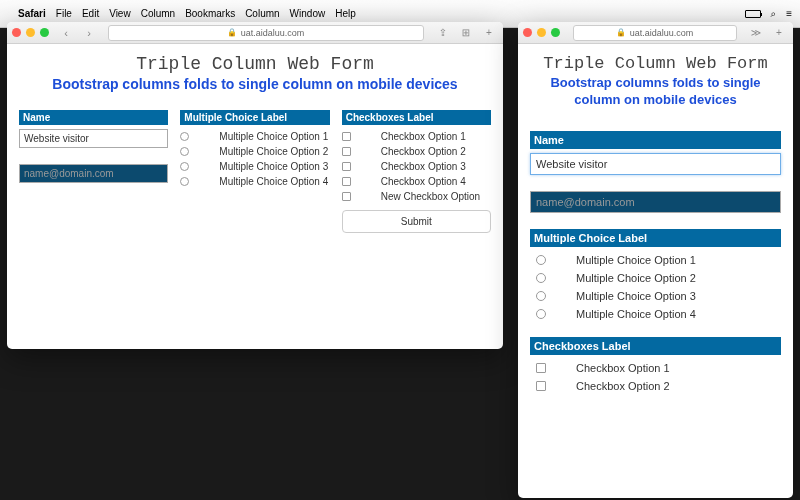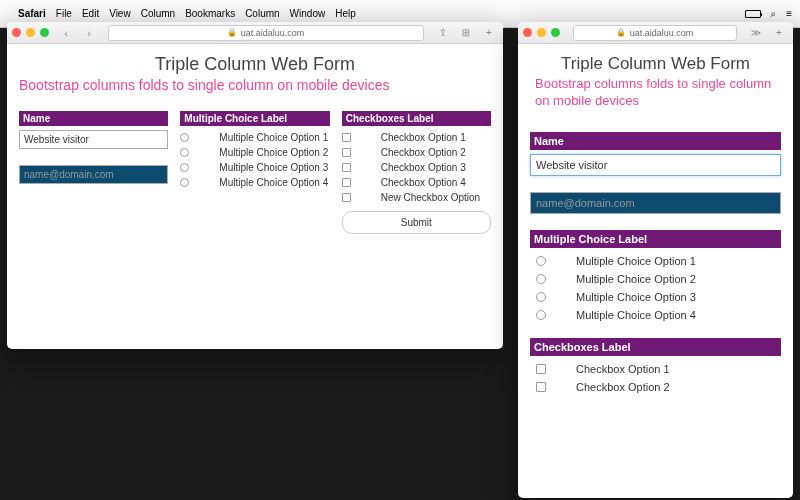--- a/index.html
+++ b/index.html
@@ -28,38 +28,38 @@
     .dot.green { background: #28ca42; }
     
     .nav-row { display: flex; align-items: center; gap: 5px; flex: 1; margin-left: 8px; }
     .nav-btn { width: 18px; height: 15px; color: #888; font-size: 11px; display: flex; align-items: center; justify-content: center; }
     .addr { flex: 1; background: #fff; border: 1px solid #ccc; border-radius: 3px; height: 16px; font-size: 9px; color: #666; display: flex; align-items: center; justify-content: center; margin: 0 5px; }
     .addr .lock { margin-right: 3px; font-size: 8px; }
     .tb-btn { width: 18px; height: 15px; color: #888; font-size: 10px; display: flex; align-items: center; justify-content: center; }
     
     
     .page { padding: 10px 12px; font-size: 10px; color: #333; height: calc(100% - 22px); overflow: hidden; }
-    .page h1 { font-size: 18px; font-weight: 300; text-align: center; color: #444; margin-bottom: 2px; }
-    .page h2 { font-size: 14px; font-weight: 400; text-align: left; color: #ec4899; margin-bottom: 18px; }
+    .page h1 { font-size: 18px; font-weight: 300; text-align: center; color: #444; margin-bottom: 2px; font-family: Liberation Mono, monospace; }
+    .page h2 { font-size: 14px; font-weight: 700; text-align: center; color: #1d4ed8; margin-bottom: 18px; }
     
     .form-3col { display: flex; gap: 12px; }
     .col { flex: 1; }
     
-    .section-label { background: #701a75; color: #fff; font-size: 10px; font-weight: 600; padding: 2px 4px; margin-bottom: 4px; }
+    .section-label { background: #0369a1; color: #fff; font-size: 10px; font-weight: 600; padding: 2px 4px; margin-bottom: 4px; }
     
     .text-input { width: 100%; border: 1px solid #aaa; padding: 3px 4px; font-size: 10px; margin-bottom: 16px; background: #fff; }
     .text-input.focused { border: 1px solid #6faee8; box-shadow: 0 0 3px rgba(111,174,232,0.6); }
     .text-input.placeholder { color: #999; background: #0c4a6e; }
     
     .option-row { display: flex; align-items: center; font-size: 10px; color: #333; padding: 2px 0; gap: 26px; }
     .radio, .checkbox { width: 9px; height: 9px; border: 1px solid #999; margin-right: 4px; flex-shrink: 0; background: #fff; }
     .radio { border-radius: 50%; }
     .checkbox { border-radius: 1px; }
     
-    .submit-btn { width: 100%; border: 1px solid #ccc; background: #fff; text-align: center; padding: 5px; font-size: 10px; margin-top: 6px; border-radius: 10px; }
+    .submit-btn { width: 100%; border: 1px solid #ccc; background: #fff; text-align: center; padding: 5px; font-size: 10px; margin-top: 6px; border-radius: 4px; }
     
     
     .window.right .page h1 { font-size: 17px; }
     .window.right .page h2 { font-size: 13px; line-height: 1.3; margin-bottom: 22px; padding: 0 5px;}
     .form-1col .col { margin-bottom: 14px; }
     .window.right .section-label { font-size: 11px; padding: 3px 4px; }
     .window.right .text-input { font-size: 11px; padding: 4px 5px; }
     .window.right .option-row { font-size: 11px; padding: 3px 0 3px 6px;}
     .window.right .radio, .window.right .checkbox { width: 10px; height: 10px; }
   </style>

